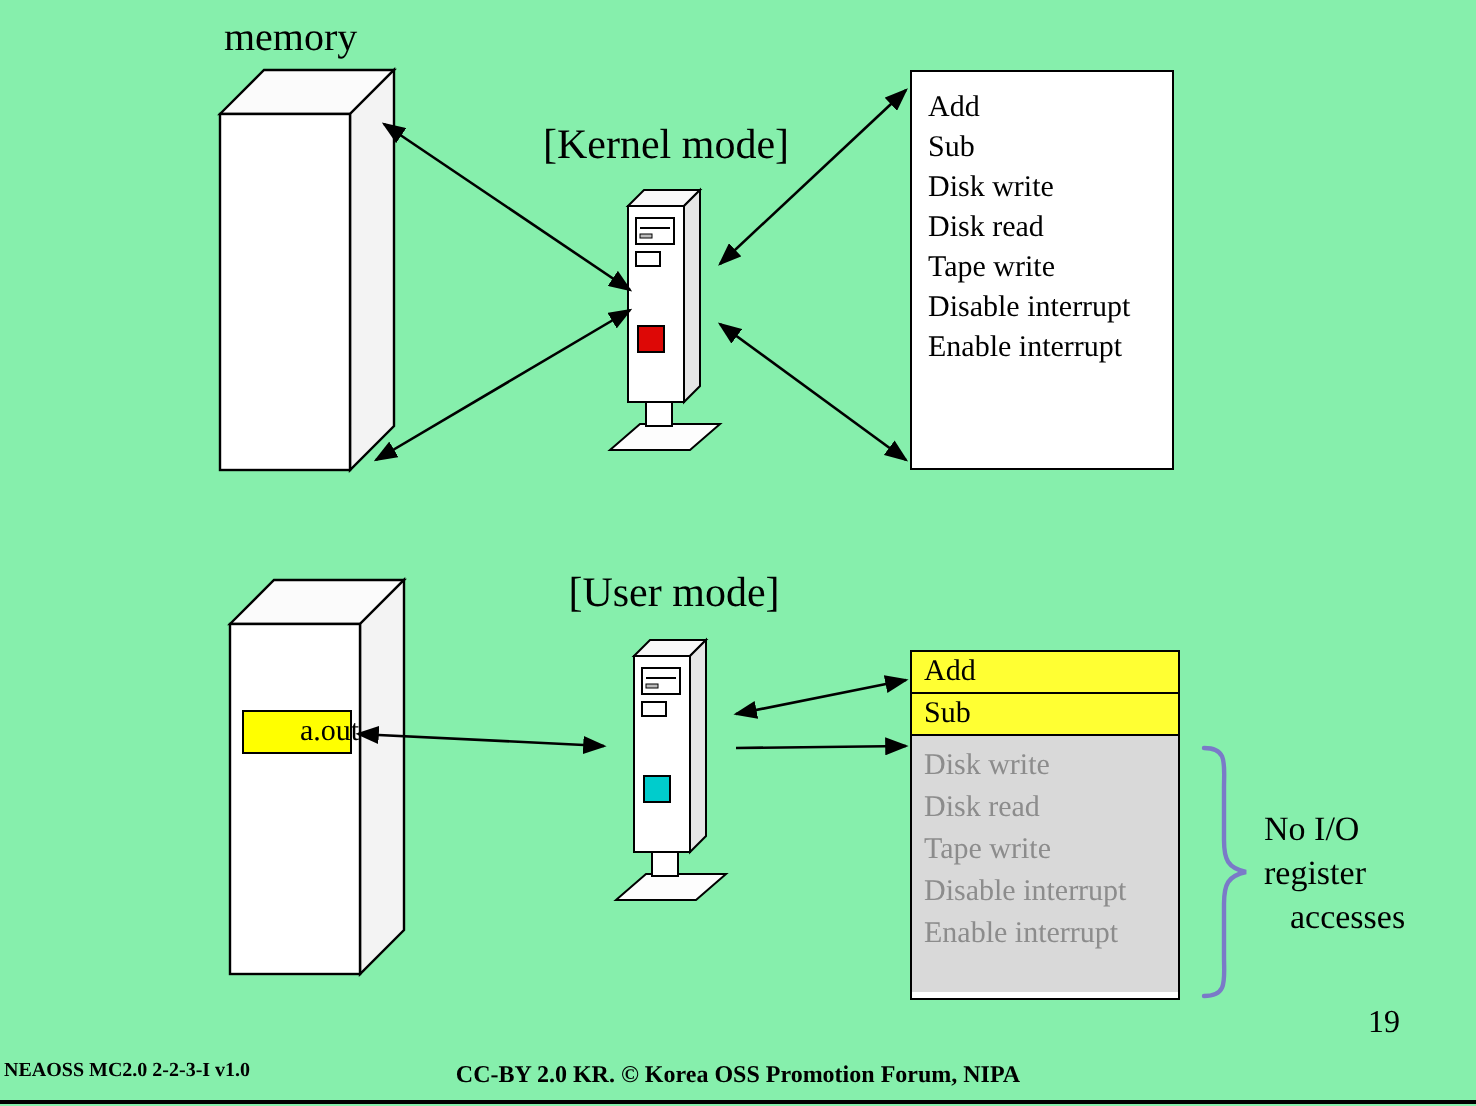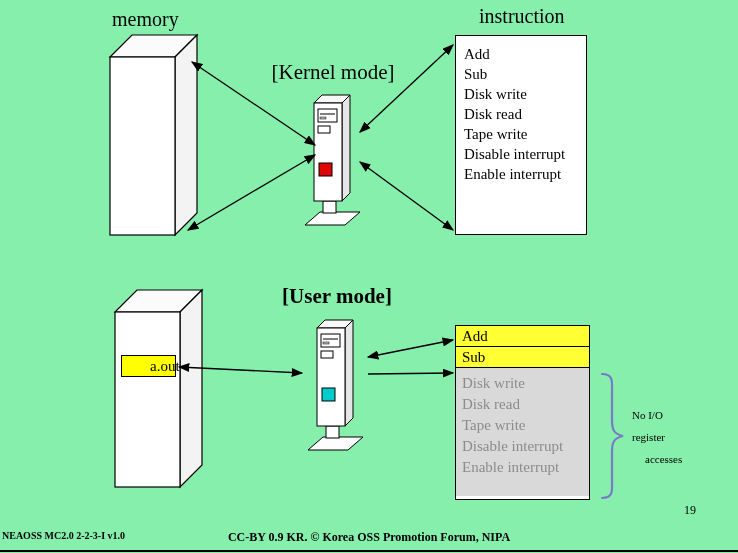--- a/index.html
+++ b/index.html
@@ -25,43 +25,42 @@
   .row.allowed { border-bottom:1px solid #000; }
   .restricted-area { width:100%; height:128px; padding-top:5px; }
 
   
   .aout {
     left:121px; top:355px; width:55px; height:22px;
     border:1px solid #000; text-align:center; line-height:20px; font-size:15px;
   }
 
   
-  .note { left:632px; top:404px; width:104px; font-size:11px; line-height:22px; }
+  .note { left:632px; top:404px; width:104px; font-size:17px; line-height:22px; }
   .note .ind1 { }
   .note .ind2 { margin-left:13px; }
 
   
   .footer-left { left:2px; top:530px; font-size:10px; font-weight:bold; }
   .footer-center { left:0; top:530px; width:738px; text-align:center; font-size:12px; font-weight:bold; }
-  .page-num { left:684px; top:503px; font-size:12px;text-align:center; }
+  .page-num { left:684px; top:503px; font-size:16px;text-align:center; }
   .bottom-rule { left:0; top:550px; width:738px; height:2px; background:#000; }
 
   svg { display:block; }
   .overlay { left:0; top:0; pointer-events:none; }
 </style>
 </head>
 <body>
 
 <div class="canvas">
 
   <div class="abs big-label" style="left:112px; top:8px;">memory</div>
 
   <div class="abs mode-label" style="left:258px; top:36px; width:150px; text-align:center;margin-top:24px;">[Kernel mode]</div>
 
-  <div class="abs big-label" style="left:479px; top:5px;">instruction</div>
 
   <svg class="abs" style="left:108px; top:33px;" width="95" height="205" viewBox="0 0 95 205">
     <polygon points="2,24 24,2 89,2 67,24" fill="#fbfbfb" stroke="#000" stroke-width="1.2"></polygon>
     <polygon points="67,24 89,2 89,180 67,202" fill="#f3f3f3" stroke="#000" stroke-width="1.2"></polygon>
     <rect x="2" y="24" width="65" height="178" fill="#ffffff" stroke="#000" stroke-width="1.2"></rect>
   </svg>
 
   <svg class="abs" style="left:300px; top:93px;" width="70" height="135" viewBox="0 0 70 135">
     <polygon points="5,132 45,132 60,119 20,119" fill="#fdfdfd" stroke="#000"></polygon>
     <rect x="23" y="108" width="13" height="12" fill="#fff" stroke="#000"></rect>
@@ -78,21 +77,21 @@
   <div class="abs instr-box">
     <div>Add</div>
     <div>Sub</div>
     <div>Disk write</div>
     <div>Disk read</div>
     <div>Tape write</div>
     <div>Disable interrupt</div>
     <div>Enable interrupt</div>
   </div>
 
-  <div class="abs mode-label" style="left:262px; top:284px; width:150px; text-align:center;font-weight:bold;">[User  mode]</div>
+  <div class="abs mode-label" style="left:262px; top:284px; width:150px; text-align:center;">[User  mode]</div>
 
   <svg class="abs" style="left:113px; top:286px;" width="95" height="205" viewBox="0 0 95 205">
     <polygon points="2,26 24,4 89,4 67,26" fill="#fbfbfb" stroke="#000" stroke-width="1.2"></polygon>
     <polygon points="67,26 89,4 89,179 67,201" fill="#f3f3f3" stroke="#000" stroke-width="1.2"></polygon>
     <rect x="2" y="26" width="65" height="175" fill="#ffffff" stroke="#000" stroke-width="1.2"></rect>
   </svg>
 
   <div class="abs aout" style="background-color: rgb(255, 255, 0); padding-left: 28px;">a.out</div>
 
   <svg class="abs" style="left:303px; top:318px;" width="70" height="135" viewBox="0 0 70 135">
@@ -141,17 +140,17 @@
 
     <line x1="179" y1="367" x2="302" y2="373" stroke="#000" stroke-width="1.3" marker-end="url(#arr)" marker-start="url(#arr)"></line>
 
     <line x1="368" y1="357" x2="453" y2="340" stroke="#000" stroke-width="1.3" marker-end="url(#arr)" marker-start="url(#arr)"></line>
     <line x1="368" y1="374" x2="453" y2="373" stroke="#000" stroke-width="1.3" marker-end="url(#arr)"></line>
 
     <path d="M 602,374 C 614,374 612,382 612,394 L 612,420 C 612,430 614,434 623,436 C 614,438 612,442 612,452 L 612,478 C 612,490 614,498 602,498" fill="none" stroke-width="2.2" stroke-linecap="round" stroke="#7a7ac8"></path>
   </svg>
 
   <div class="abs page-num">19</div>
-  <div class="abs footer-center">CC-BY 0.9 KR. © Korea OSS Promotion Forum, NIPA</div>
+  <div class="abs footer-center">CC-BY 2.0 KR. © Korea OSS Promotion Forum, NIPA</div>
   <div class="abs footer-left">NEAOSS MC2.0 2-2-3-I v1.0</div>
   <div class="abs bottom-rule"></div>
 
 </div>
 
 </body></html>

